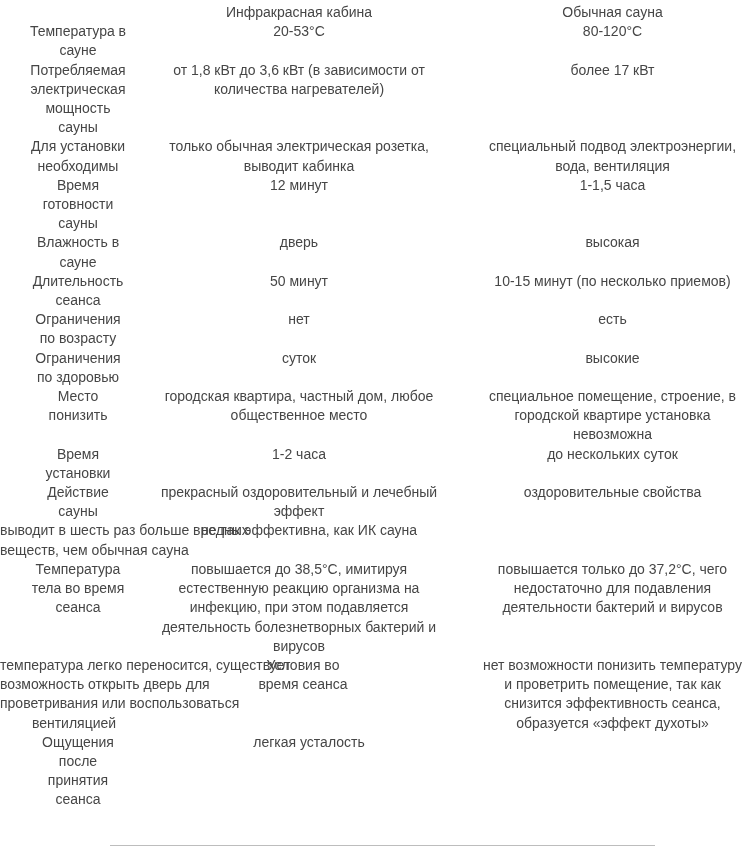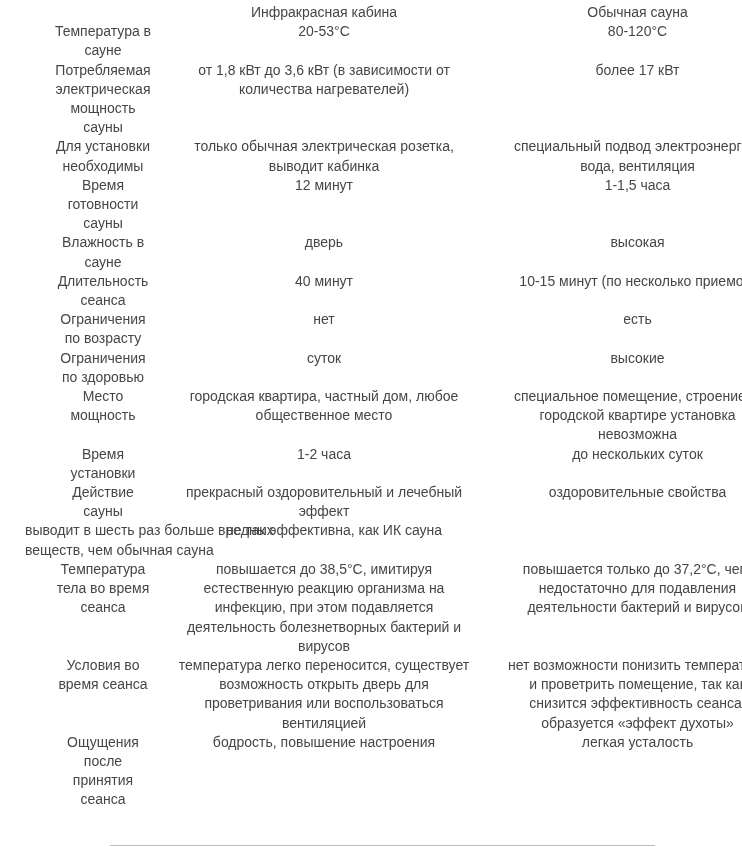--- a/index.html
+++ b/index.html
@@ -3,21 +3,21 @@
 <meta charset="utf-8">
 <style>
   html,body{margin:0;padding:0;}
   body{
     width:742px;height:847px;overflow:hidden;background:#ffffff;
     font-family:"Liberation Sans",sans-serif;
     font-size:14px;line-height:19.2px;color:#464646;
     position:relative;
   }
   .tbl{padding-top:3px;}
-  .row{display:grid;grid-template-columns:148px 302px 305px;align-items:start;margin-left:25px;}
+  .row{display:grid;grid-template-columns:148px 302px 305px;align-items:start;}
   .cell{white-space:pre;text-align:center;}
   .c1{padding-left:8px;}
   .c3{padding-left:20px;}
   .divider{position:absolute;left:110px;top:845px;width:545px;height:1px;background:#bdbdbd;}
 </style>
 </head>
 <body>
 
 <div class="tbl">
 
@@ -64,41 +64,41 @@
   <div class="row">
     <div class="cell c1">Влажность в
 сауне</div>
     <div class="cell">дверь</div>
     <div class="cell c3">высокая</div>
   </div>
 
   <div class="row">
     <div class="cell c1">Длительность
 сеанса</div>
-    <div class="cell">40 минут</div>
+    <div class="cell">50 минут</div>
     <div class="cell c3">10-15 минут (по несколько приемов)</div>
   </div>
 
   <div class="row">
     <div class="cell c1">Ограничения
 по возрасту</div>
     <div class="cell">нет</div>
     <div class="cell c3">есть</div>
   </div>
 
   <div class="row">
     <div class="cell c1">Ограничения
 по здоровью</div>
     <div class="cell">суток</div>
     <div class="cell c3">высокие</div>
   </div>
 
   <div class="row">
     <div class="cell c1">Место
-мощность</div>
+понизить</div>
     <div class="cell">городская квартира, частный дом, любое
 общественное место</div>
     <div class="cell c3">специальное помещение, строение, в
 городской квартире установка
 невозможна</div>
   </div>
 
   <div class="row">
     <div class="cell c1">Время
 установки</div>
@@ -128,37 +128,36 @@
 естественную реакцию организма на
 инфекцию, при этом подавляется
 деятельность болезнетворных бактерий и
 вирусов</div>
     <div class="cell c3">повышается только до 37,2°С, чего
 недостаточно для подавления
 деятельности бактерий и вирусов</div>
   </div>
 
   <div class="row">
-    <div class="cell c1">Условия во
-время сеанса</div>
     <div class="cell">температура легко переносится, существует
 возможность открыть дверь для
 проветривания или воспользоваться
 вентиляцией</div>
+    <div class="cell c1">Условия во
+время сеанса</div>
     <div class="cell c3">нет возможности понизить температуру
 и проветрить помещение, так как
 снизится эффективность сеанса,
 образуется «эффект духоты»</div>
   </div>
 
 
   <div class="row">
     <div class="cell c1">Ощущения
 после
 принятия
 сеанса</div>
-    <div class="cell">бодрость, повышение настроения</div>
     <div class="cell c3">легкая усталость</div>
   </div>
 
 </div>
 
 <div class="divider"></div>
 
 </body></html>

